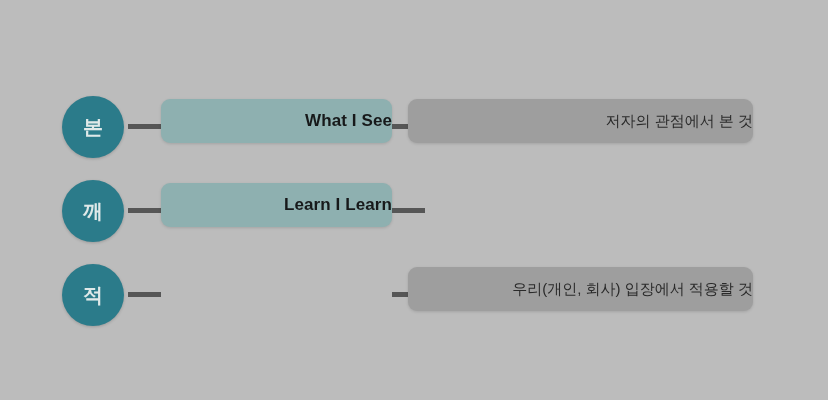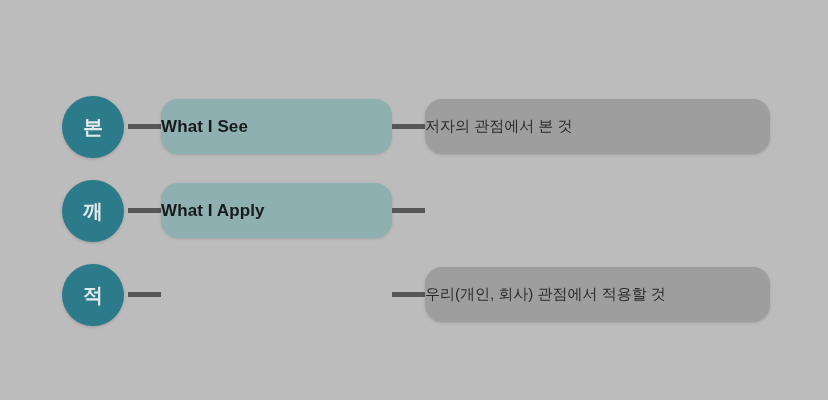--- a/index.html
+++ b/index.html
@@ -69,36 +69,36 @@
   }
 
   .connector-right {
     left: 392px;
     width: 33px;
   }
 
   .card {
     position: absolute;
     top: 3px;
-    height: 55px;
-    border-radius: 17px;
+    height: 44px;
+    border-radius: 9px;
     display: flex;
     align-items: center;
-    justify-content: flex-start;
+    justify-content: flex-end;
     box-shadow: 0 1px 3px rgba(0,0,0,0.13);
   }
 
   .card-primary {
     left: 161px;
     width: 231px;
     background: #8eb0b0;
   }
 
   .card-secondary {
-    left: 425px;
+    left: 408px;
     width: 345px;
     background: #9e9e9e;
   }
 
   .card-primary-label {
     color: #17191a;
     font-size: 17px;
     font-weight: 700;
     letter-spacing: 0.1px;
     white-space: nowrap;
@@ -130,29 +130,29 @@
       <span class="card-secondary-label">저자의 관점에서 본 것</span>
     </div>
   </div>
 
   <div class="row row-2">
     <div class="badge-circle">
       <span class="badge-label">깨</span>
     </div>
     <div class="connector connector-left"></div>
     <div class="card card-primary">
-      <span class="card-primary-label">What I Apply</span>
+      <span class="card-primary-label">Learn I Learn</span>
     </div>
     <div class="connector connector-right"></div>
   </div>
 
   <div class="row row-3">
     <div class="badge-circle">
       <span class="badge-label">적</span>
     </div>
     <div class="connector connector-left"></div>
     <div class="connector connector-right"></div>
     <div class="card card-secondary">
-      <span class="card-secondary-label">우리(개인, 회사) 관점에서 적용할 것</span>
+      <span class="card-secondary-label">우리(개인, 회사) 입장에서 적용할 것</span>
     </div>
   </div>
 
 </div>
 
 </body></html>

